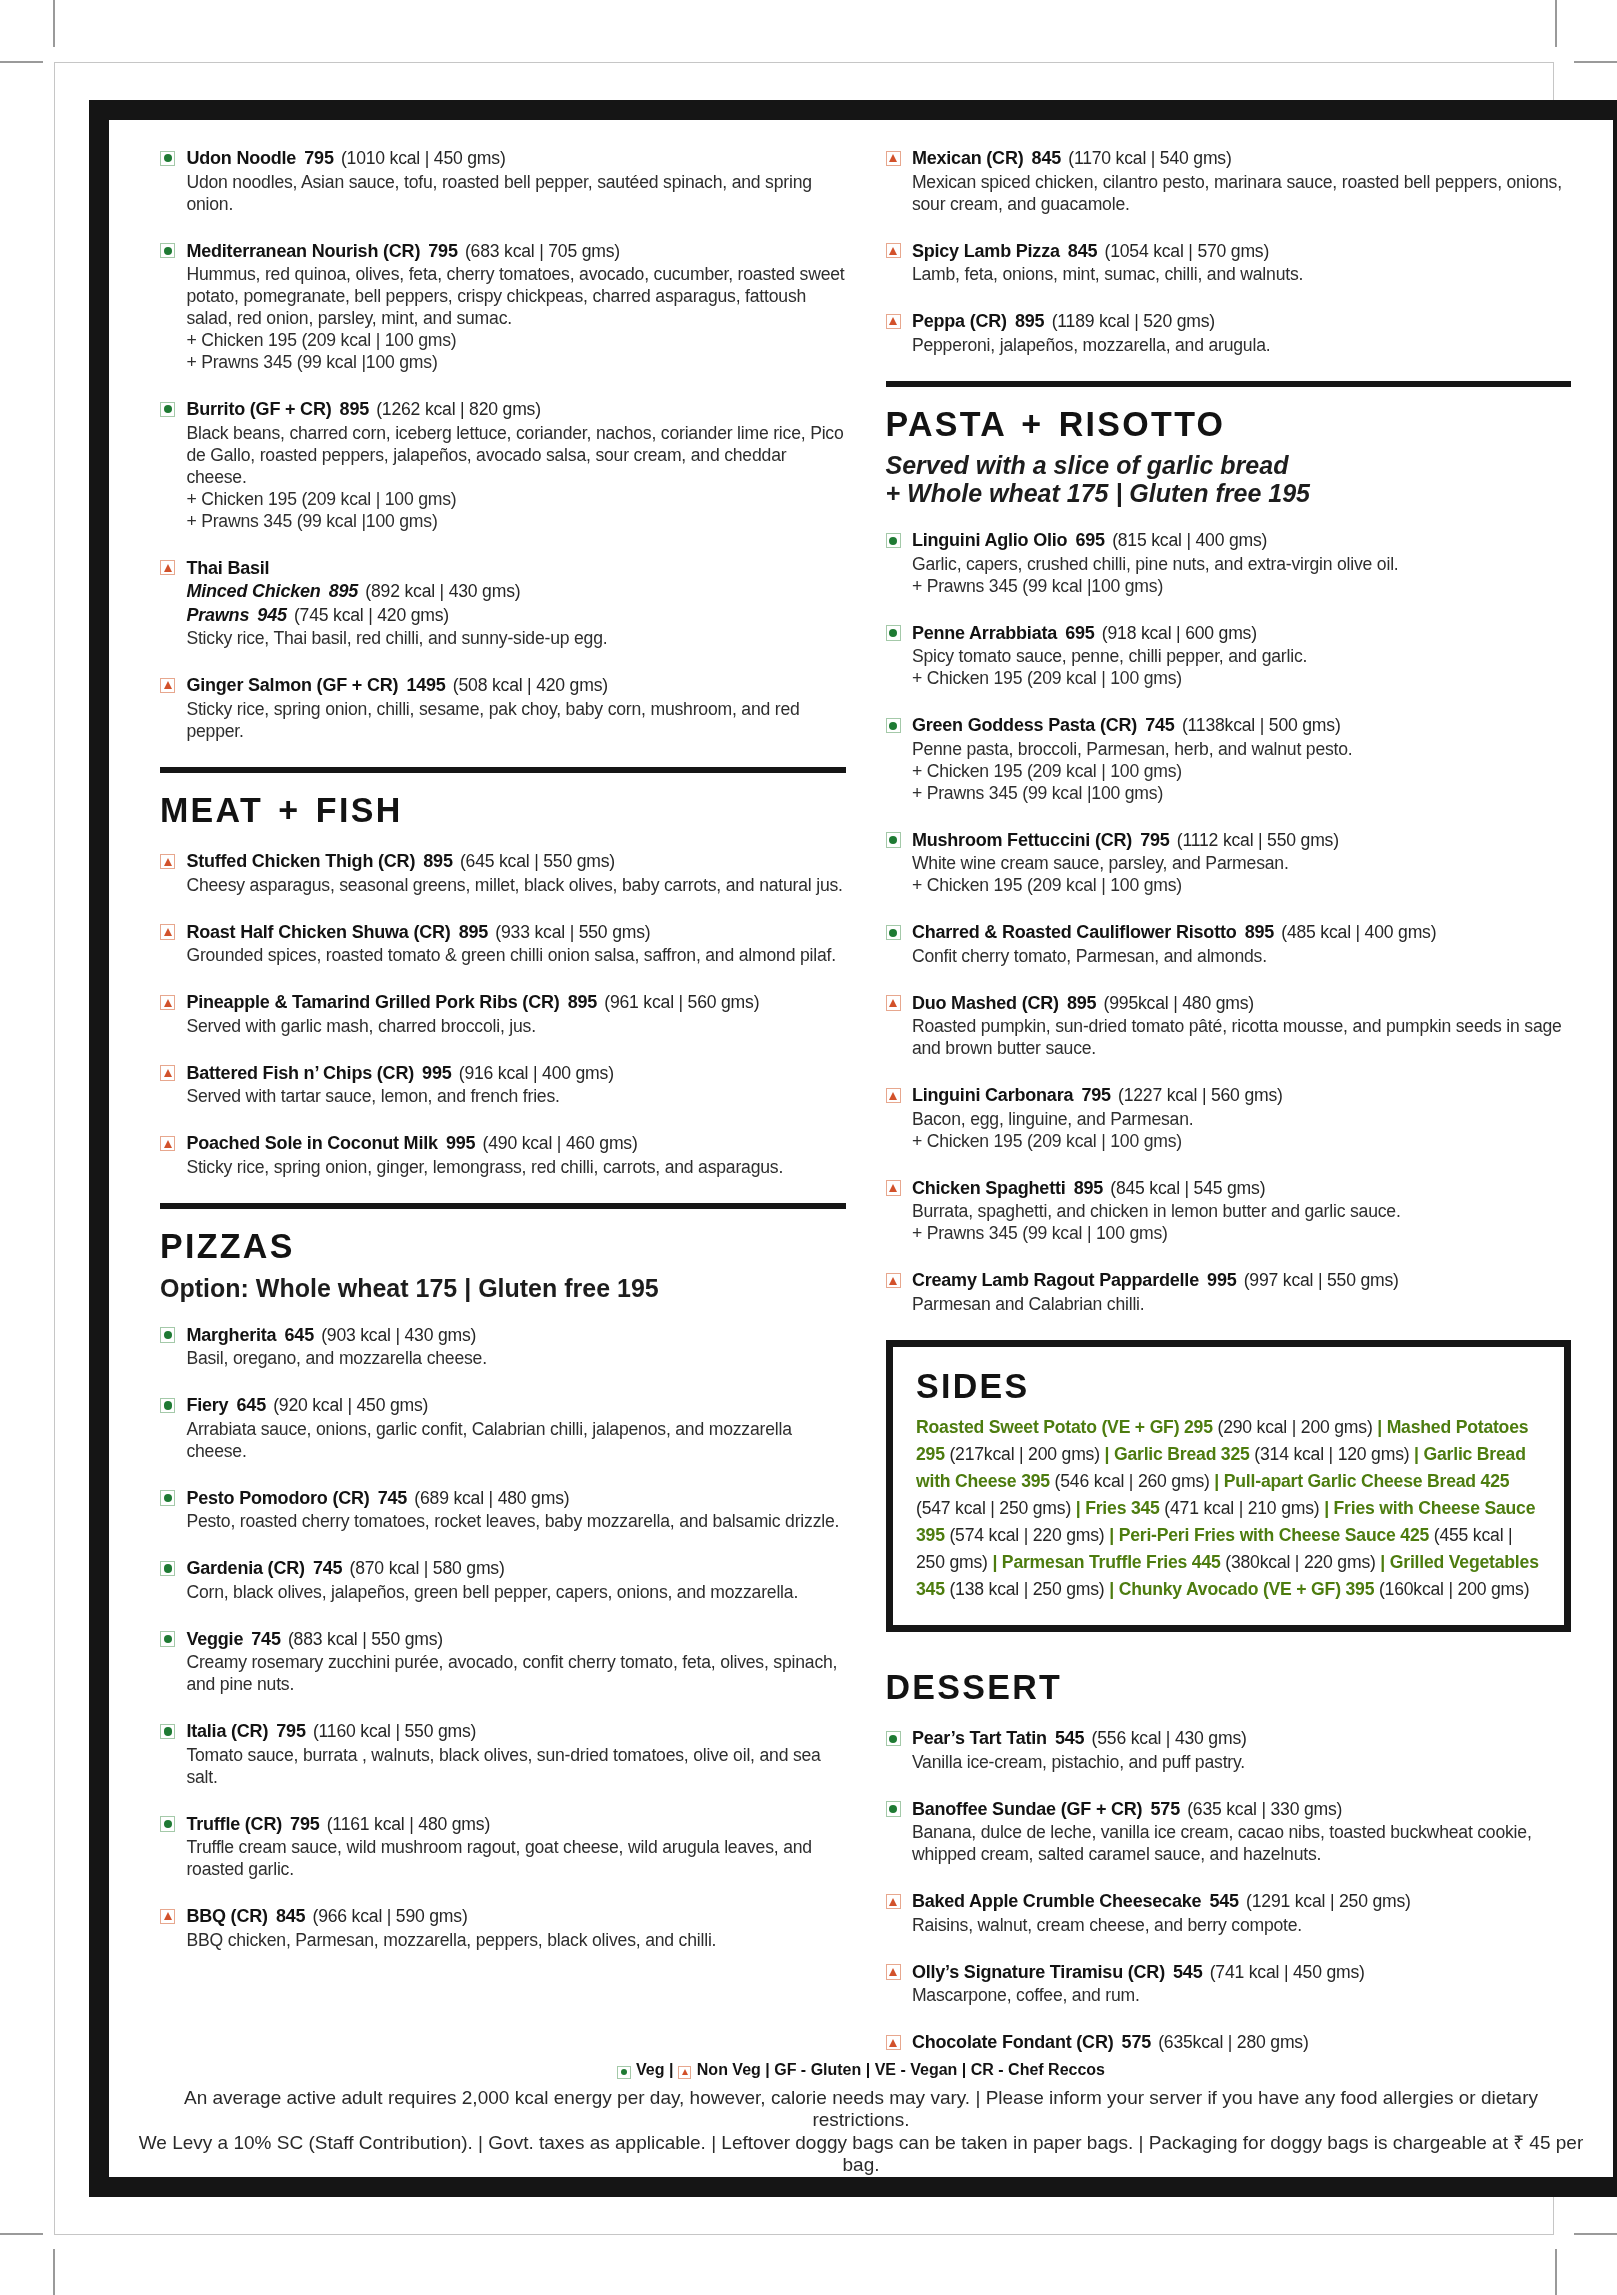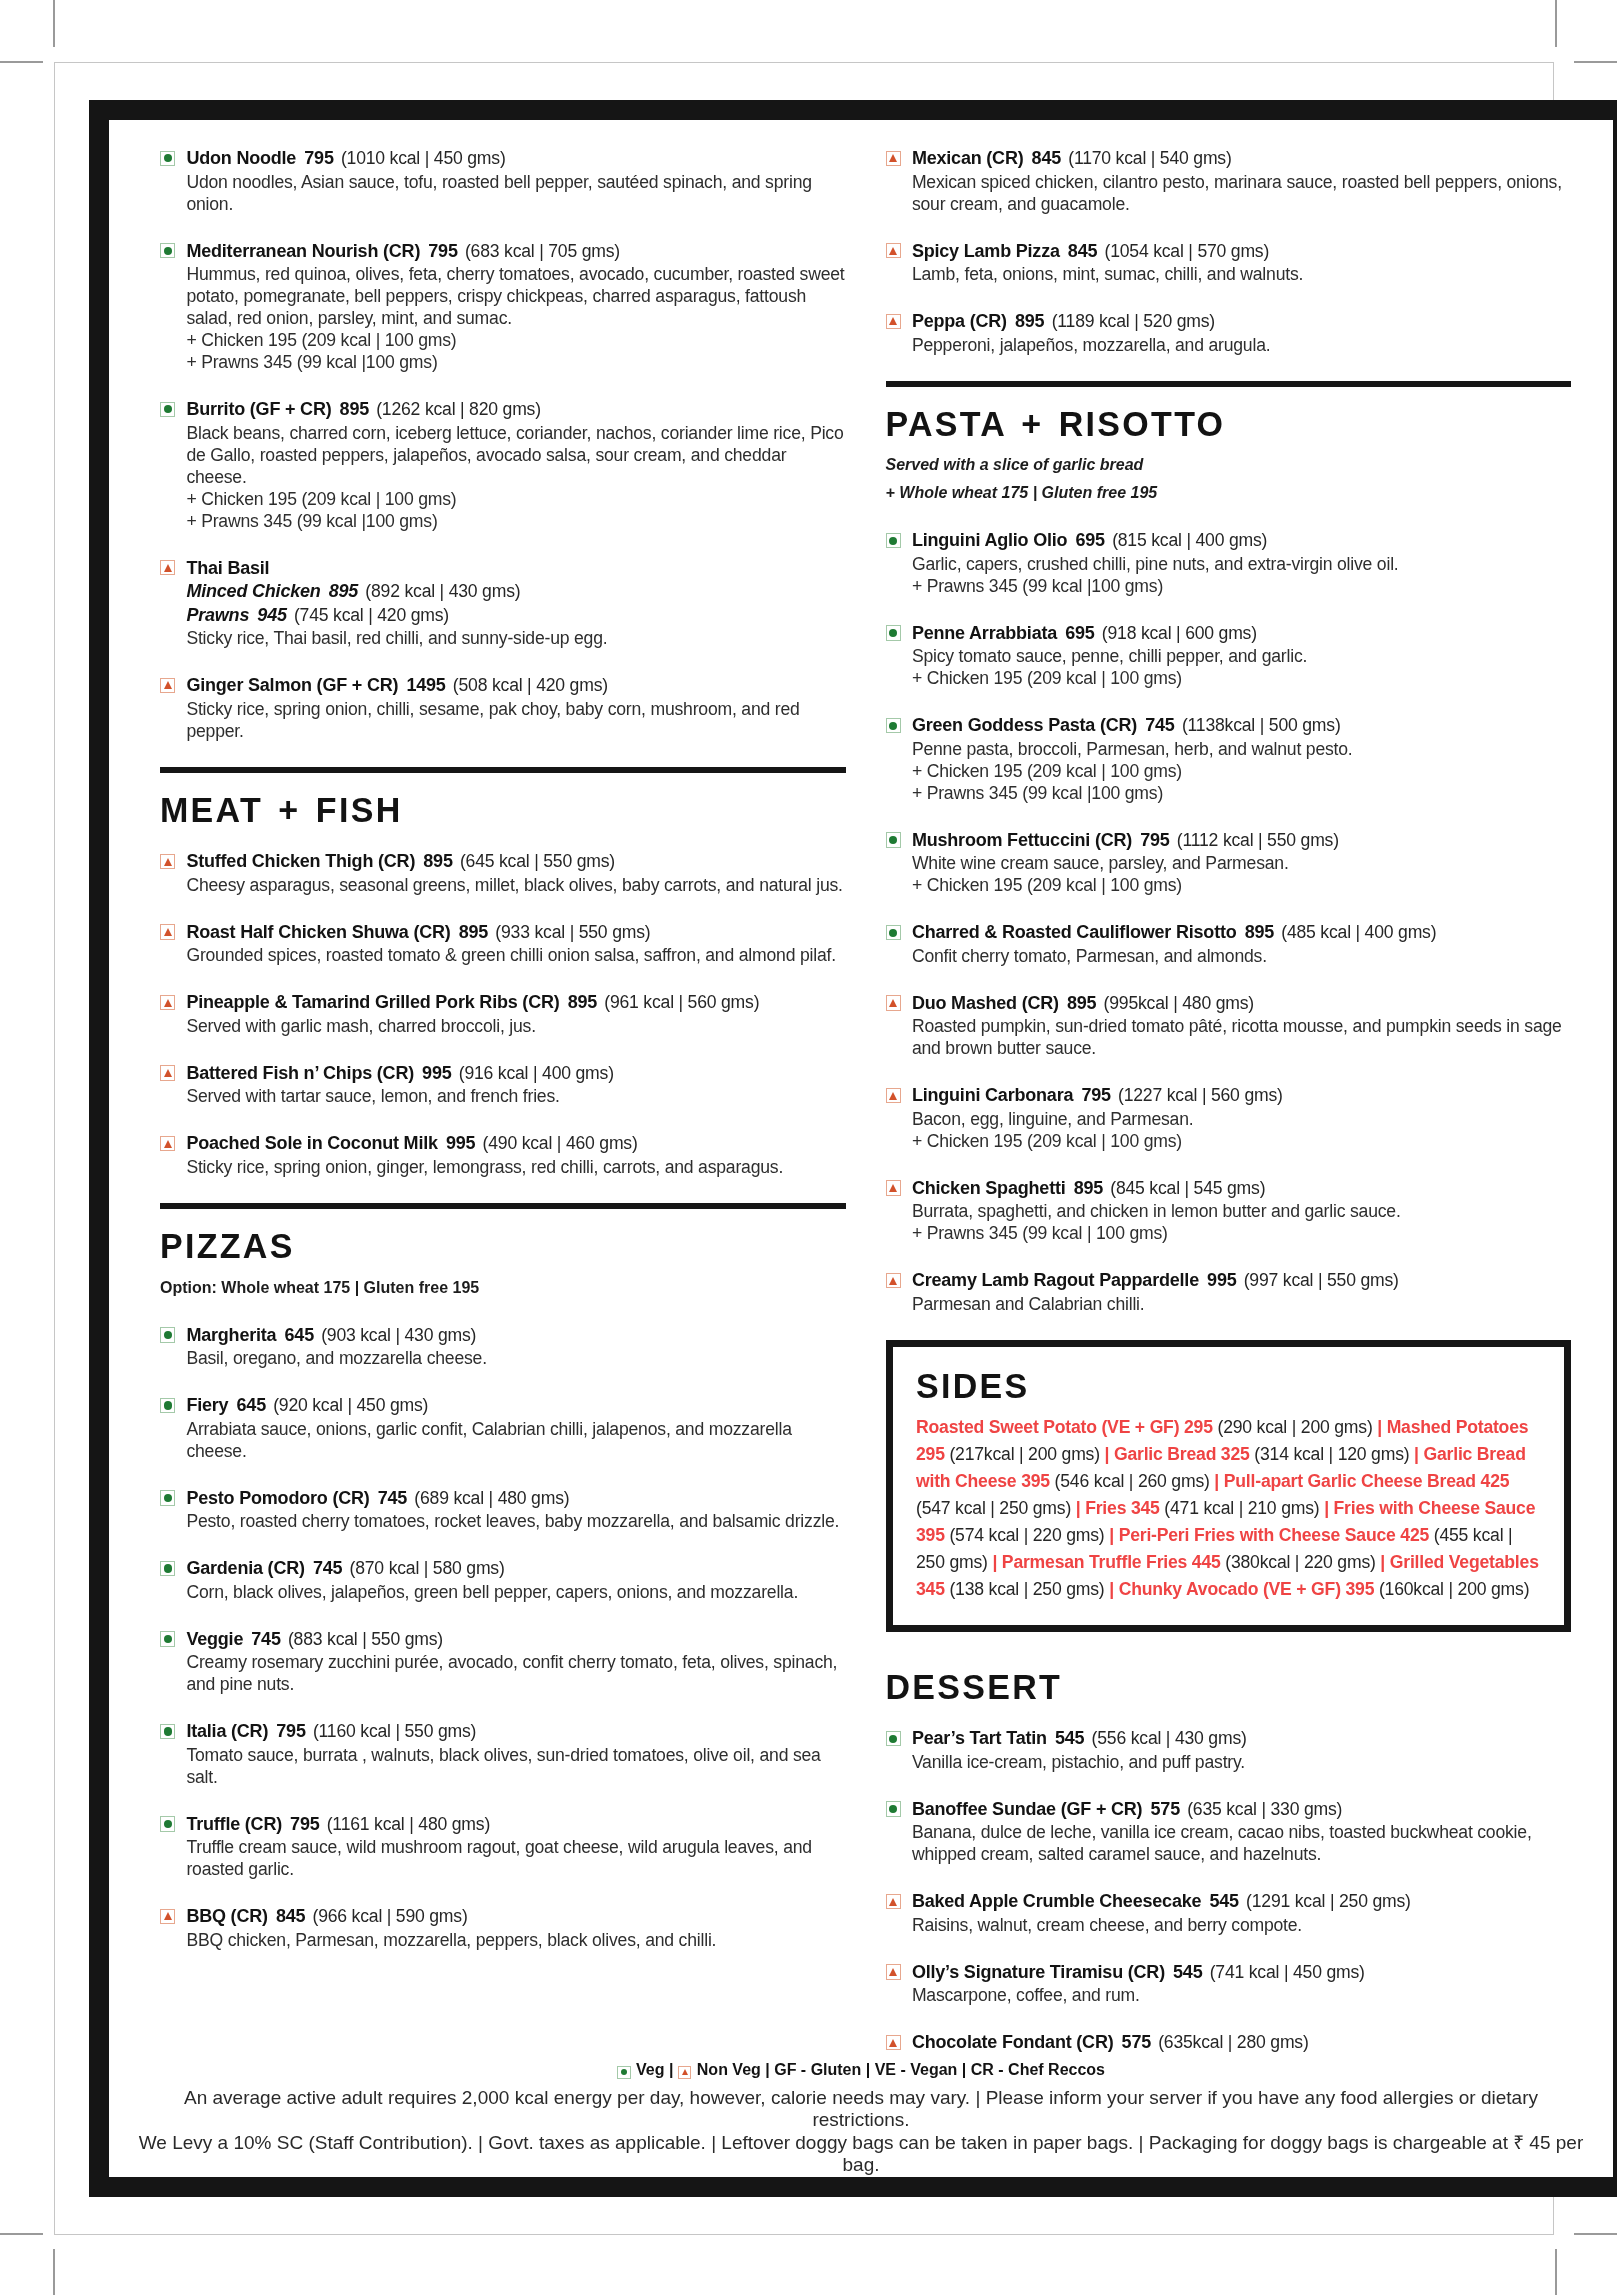--- a/index.html
+++ b/index.html
@@ -44,29 +44,29 @@
   .addon{white-space:nowrap;}
 
   
   .sect{margin:0 0 23.5px 0;}
   .rule{height:6.3px;background:#161616;margin:22px 0 18px 0;}
   .stitle{
     margin:0 0 12.7px 0;font-size:34px;line-height:36px;font-weight:800;
     letter-spacing:2.3px;word-spacing:3.6px;color:#131313;
     transform:scaleY(1.04);transform-origin:left top;
   }
-  .ssub{font-size:16px;line-height:24.4px;color:#1d1d1d;margin-top:3.6px;}
+  .ssub{font-size:25px;line-height:24.4px;color:#1d1d1d;margin-top:3.6px;}
   .ssub.italic{font-style:italic;font-weight:bold;}
   .ssub.plain{font-weight:bold;}
 
   
   .sidesbox{border:7.2px solid #161616;margin:12.7px 0 36px 0;padding:20px 23.5px 22px 23.5px;}
   .sidesbox .stitle{margin-bottom:11px;}
   .sidestext{margin:0;font-size:17.6px;line-height:27px;color:#262626;letter-spacing:-0.2px;}
-  .sidestext .sb{font-weight:bold;color:#ef4444;}
+  .sidestext .sb{font-weight:bold;color:#4d7c0f;}
   .sidestext .sr{font-weight:normal;}
   .sect.noRule{margin-top:9px;}
 
   
   .footer{text-align:center;padding:3.6px 27px 0 27px;}
   .legend{font-size:16px;font-weight:bold;color:#131313;margin-bottom:7.2px;}
   .legend .vicon{display:inline-flex;width:13.6px;height:13.6px;flex:none;margin:0 5.4px -1.8px 0;vertical-align:baseline;}
   .legend .shape.dot{width:6.3px;height:6.3px;}
   .legend .shape.tri{border-left-width:3.6px;border-right-width:3.6px;border-bottom-width:6.3px;}
   .note{font-size:19px;line-height:22.6px;color:#2a2a2a;}

